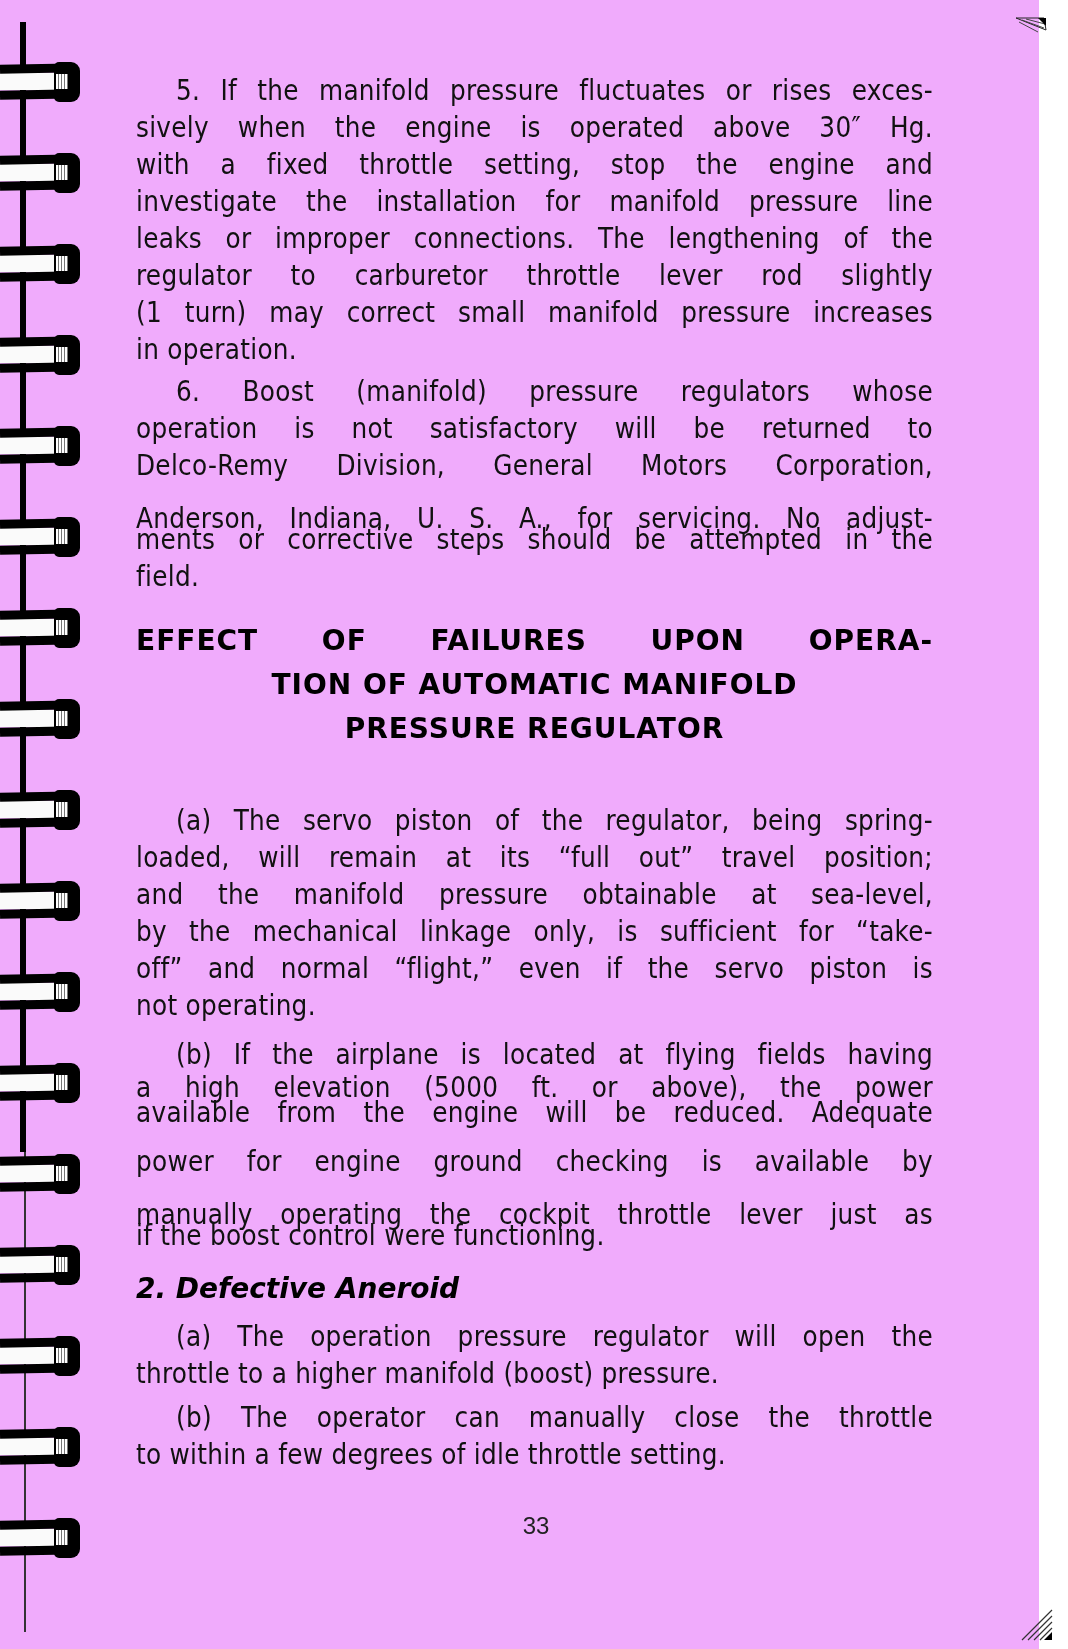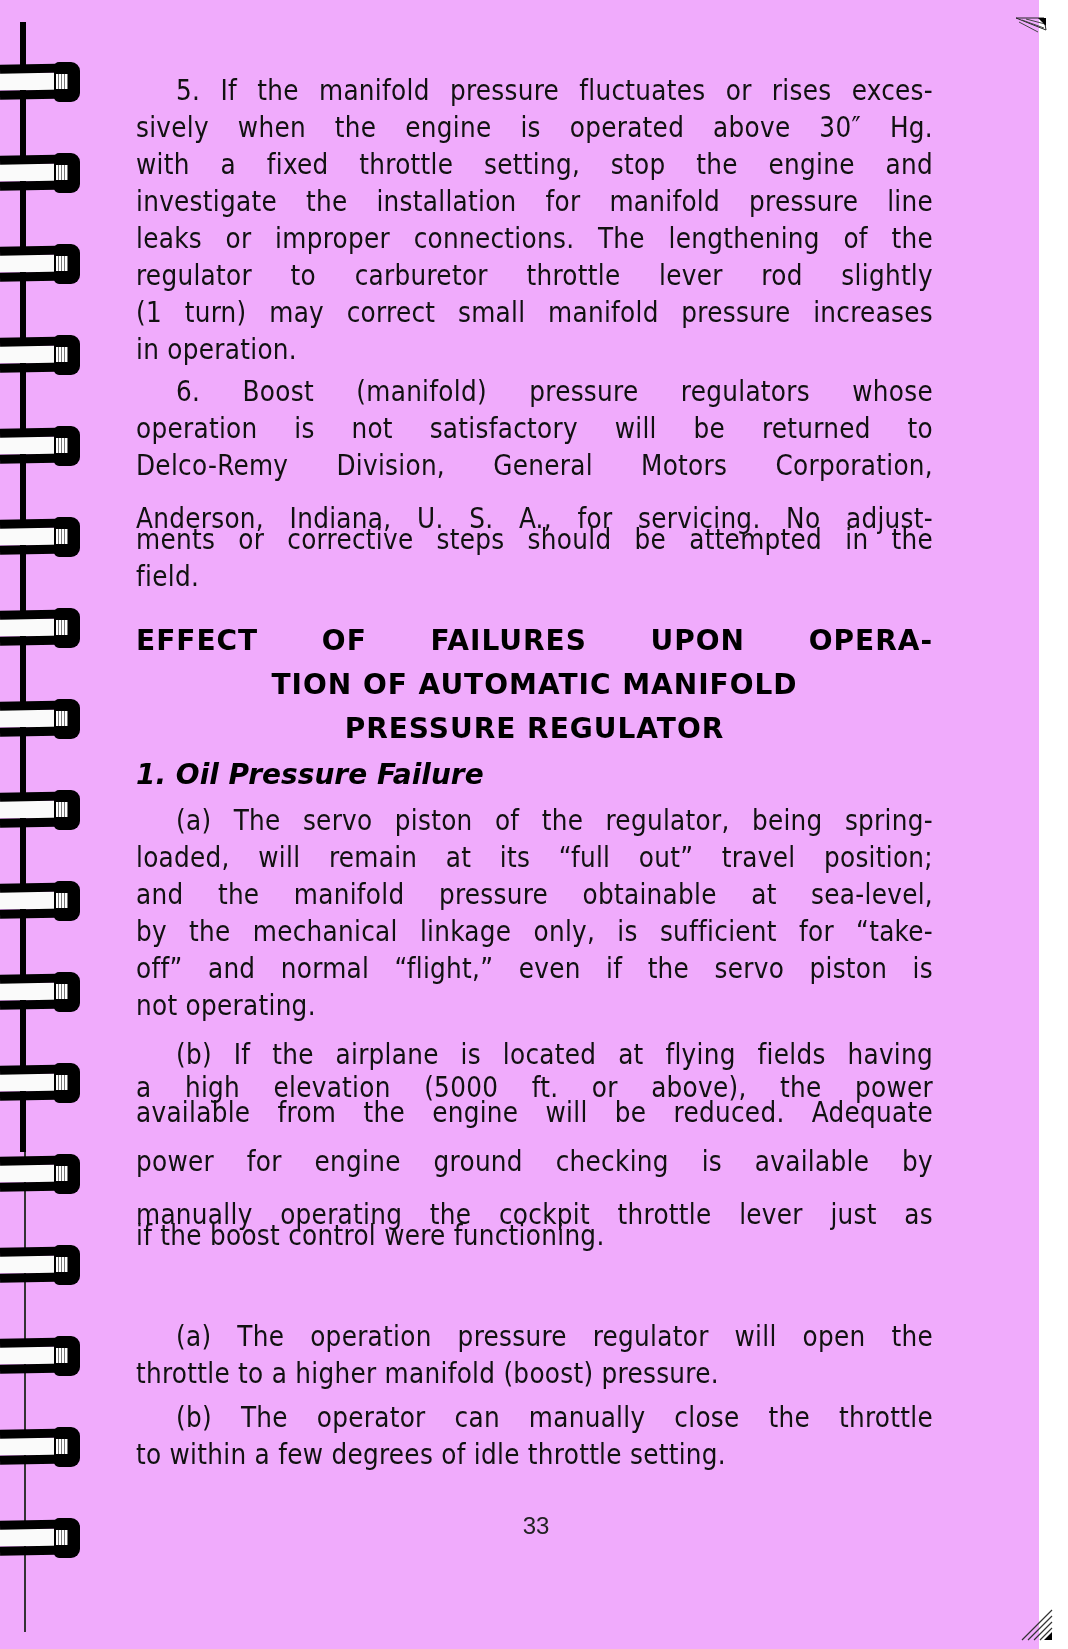--- a/index.html
+++ b/index.html
@@ -180,40 +180,40 @@
     <div class="line" style="top:148px;">ments or corrective steps should be attempted in the</div>
     <div class="line last" style="top:185px;">field.</div>
   </div>
 
   <div>
     <div class="heading just" style="top:618px;">EFFECT OF FAILURES UPON OPERA-</div>
     <div class="heading" style="top:662px;">TION OF AUTOMATIC MANIFOLD</div>
     <div class="heading" style="top:706px;">PRESSURE REGULATOR</div>
   </div>
 
-  <div class="sub" style="top:758px;">1. Oil Pressure Failure</div>
 
   <div class="text" style="top:802px;">
     <div class="line indent" style="top:0px;">(a) The servo piston of the regulator, being spring-</div>
     <div class="line" style="top:37px;">loaded, will remain at its “full out” travel position;</div>
     <div class="line" style="top:74px;">and the manifold pressure obtainable at sea-level,</div>
     <div class="line" style="top:111px;">by the mechanical linkage only, is sufficient for “take-</div>
     <div class="line" style="top:148px;">off” and normal “flight,” even if the servo piston is</div>
     <div class="line last" style="top:185px;">not operating.</div>
   </div>
 
   <div class="text" style="top:1032px;">
     <div class="line indent" style="top:4px;">(b) If the airplane is located at flying fields having</div>
     <div class="line" style="top:37px;">a high elevation (5000 ft. or above), the power</div>
     <div class="line" style="top:62px;">available from the engine will be reduced. Adequate</div>
     <div class="line" style="top:111px;">power for engine ground checking is available by</div>
     <div class="line" style="top:148px;margin-top:16px;">manually operating the cockpit throttle lever just as</div>
     <div class="line last" style="top:185px;">if the boost control were functioning.</div>
   </div>
 
+  <div class="sub" style="top:1272px;">2. Defective Aneroid</div>
 
   <div class="text" style="top:1318px;">
     <div class="line indent" style="top:0px;">(a) The operation pressure regulator will open the</div>
     <div class="line last" style="top:37px;">throttle to a higher manifold (boost) pressure.</div>
   </div>
 
   <div class="text" style="top:1399px;">
     <div class="line indent" style="top:0px;">(b) The operator can manually close the throttle</div>
     <div class="line last" style="top:37px;">to within a few degrees of idle throttle setting.</div>
   </div>

